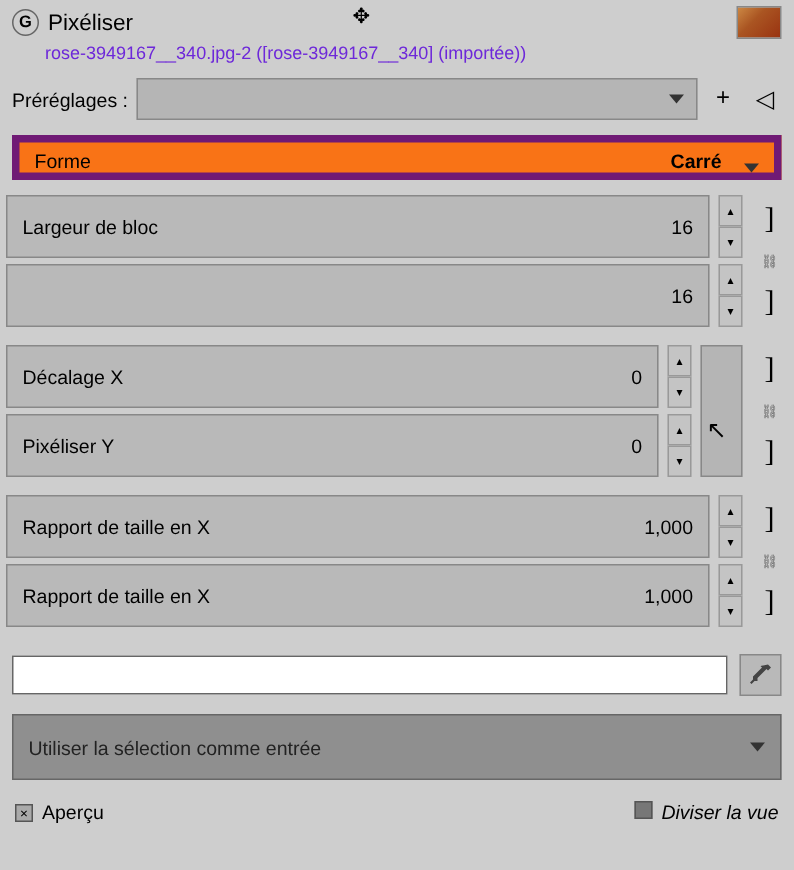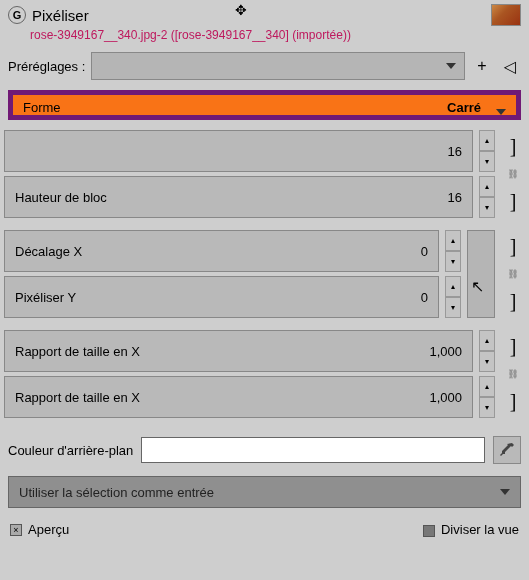--- a/index.html
+++ b/index.html
@@ -1,21 +1,21 @@
 <!DOCTYPE html>
 <html><head>
 <meta charset="utf-8">
 <style>
 * { box-sizing: border-box; margin: 0; padding: 0; font-family: sans-serif; font-size: 13px; }
 body { background: #cecece; width: 529px; height: 580px; overflow: hidden; }
 .header { display: flex; align-items: center; padding: 4px 8px 2px; }
 .app-icon { width: 18px; height: 18px; margin-right: 6px; border: 1px solid #666; border-radius: 50%; display: flex; align-items: center; justify-content: center; font-weight: bold; font-size: 11px; }
 .title { font-weight: normal; font-size: 15px; }
 .thumb { margin-left: auto; width: 30px; height: 22px; background: linear-gradient(135deg,#c84 0%,#a52 40%,#931 100%); border: 1px solid #888; }
-.subtitle { padding: 0 8px 6px 30px; color: #be185d; font-size: 12px; }
+.subtitle { padding: 0 8px 6px 30px; color: #6d28d9; font-size: 12px; }
 .cursor-top { position: absolute; left: 235px; top: 2px; font-size: 14px; pointer-events: none; }
 .row { display: flex; align-items: center; padding: 4px 8px; gap: 6px; justify-content: center; }
 .presets-combo { flex: 1; height: 28px; background: #b5b5b5; border: 1px solid #888; display: flex; align-items: center; justify-content: flex-end; padding: 0 8px; }
 .chev { width: 0; height: 0; border-left: 5px solid transparent; border-right: 5px solid transparent; border-top: 6px solid #333; }
 .plus-btn, .pref-btn { width: 22px; height: 22px; display: flex; align-items: center; justify-content: center; font-size: 16px; }
 .shape-row { margin: 6px 8px 10px; height: 30px; background: #f97316; border: 5px solid #701a75; display: flex; align-items: flex-end; padding: 0 10px; }
 .shape-label { }
 .shape-val { margin-left: auto; margin-right: 15px; font-weight: bold; }
 .param-group { margin: 0 4px 12px; display: flex; gap: 6px; }
 .param-col { flex: 1; display: flex; flex-direction: column; gap: 4px; }
@@ -25,25 +25,25 @@
 .spin-col { width: 16px; display: flex; flex-direction: column; gap: 4px; }
 .spin { height: 42px; display: flex; flex-direction: column; }
 .spin .up, .spin .dn { flex: 1; background: #c4c4c4; border: 1px solid #999; display: flex; align-items: center; justify-content: center; font-size: 8px; }
 .tall-btn { width: 28px; background: #b5b5b5; border: 1px solid #888; display: flex; align-items: center; justify-content: center; position: relative; }
 .right-col { width: 24px; display: flex; flex-direction: column; align-items: center; justify-content: space-around; }
 .bracket { font-size: 20px; font-family: serif; }
 .chain { font-size: 9px; color: #555; }
 .bgcolor-row { display: flex; align-items: center; padding: 6px 8px; gap: 8px; }
 .colorwell { flex: 1; height: 26px; background: #fff; border: 1px solid #666; }
 .picker-btn { width: 28px; height: 28px; background: #b9b9b9; border: 1px solid #888; display: flex; align-items: center; justify-content: center; }
-.selection-row { margin: 6px 8px; height: 32px; background: #8f8f8f; border: 1px solid #666; display: flex; align-items: center; padding: 0 10px; color: #222; }
+.selection-row { margin: 6px 8px; height: 44px; background: #8f8f8f; border: 1px solid #666; display: flex; align-items: center; padding: 0 10px; color: #222; }
 .selection-row .chev { margin-left: auto; }
 .footer { display: flex; align-items: center; padding: 8px 10px; }
 .checkbox { width: 12px; height: 12px; border: 1px solid #555; background: #aaa; margin-right: 6px; display: flex; align-items: center; justify-content: center; font-size: 9px; }
-.footer-right { margin-left: auto; display: flex; align-items: flex-end; }
+.footer-right { margin-left: auto; display: flex; align-items: flex-start; font-style: italic; }
 .cursor-arrow { position: absolute; font-size: 16px; pointer-events: none; color: #000; }
 svg.eyedrop { width: 16px; height: 16px; }
 </style>
 </head>
 <body>
 
 <span class="cursor-top">✥</span>
 
 <div class="header">
   <div class="app-icon">G</div>
@@ -63,24 +63,24 @@
 
 <div class="shape-row">
   <span class="shape-label">Forme</span>
   <span class="shape-val">Carré</span>
   <div class="chev"></div>
 </div>
 
 <div class="param-group">
   <div class="param-col">
     <div class="param-box">
+        <span class="lbl">Largeur de bloc</span>
         <span class="val">16</span>
       </div>
     <div class="param-box">
-        <span class="lbl">Hauteur de bloc</span>
         <span class="val">16</span>
       </div>
   </div>
   <div class="spin-col">
     <div class="spin">
         <div class="up">▴</div>
         <div class="dn">▾</div>
       </div>
     <div class="spin">
         <div class="up">▴</div>
@@ -147,21 +147,20 @@
       </div>
   </div>
   <div class="right-col">
     <span class="bracket">]</span>
     <span class="chain">⛓</span>
     <span class="bracket">]</span>
   </div>
 </div>
 
 <div class="bgcolor-row">
-  <span>Couleur d'arrière-plan</span>
   <div class="colorwell"></div>
   <div class="picker-btn">
     <svg class="eyedrop" viewBox="0 0 16 16">
         <path d="M13 1l2 2-2 2-1-1-6 6v2H4l-2 2-1-1 2-2v-2l6-6-1-1z" fill="#444"></path>
       </svg>
   </div>
 </div>
 
 <div class="selection-row">
   <span>Utiliser la sélection comme entrée</span>

